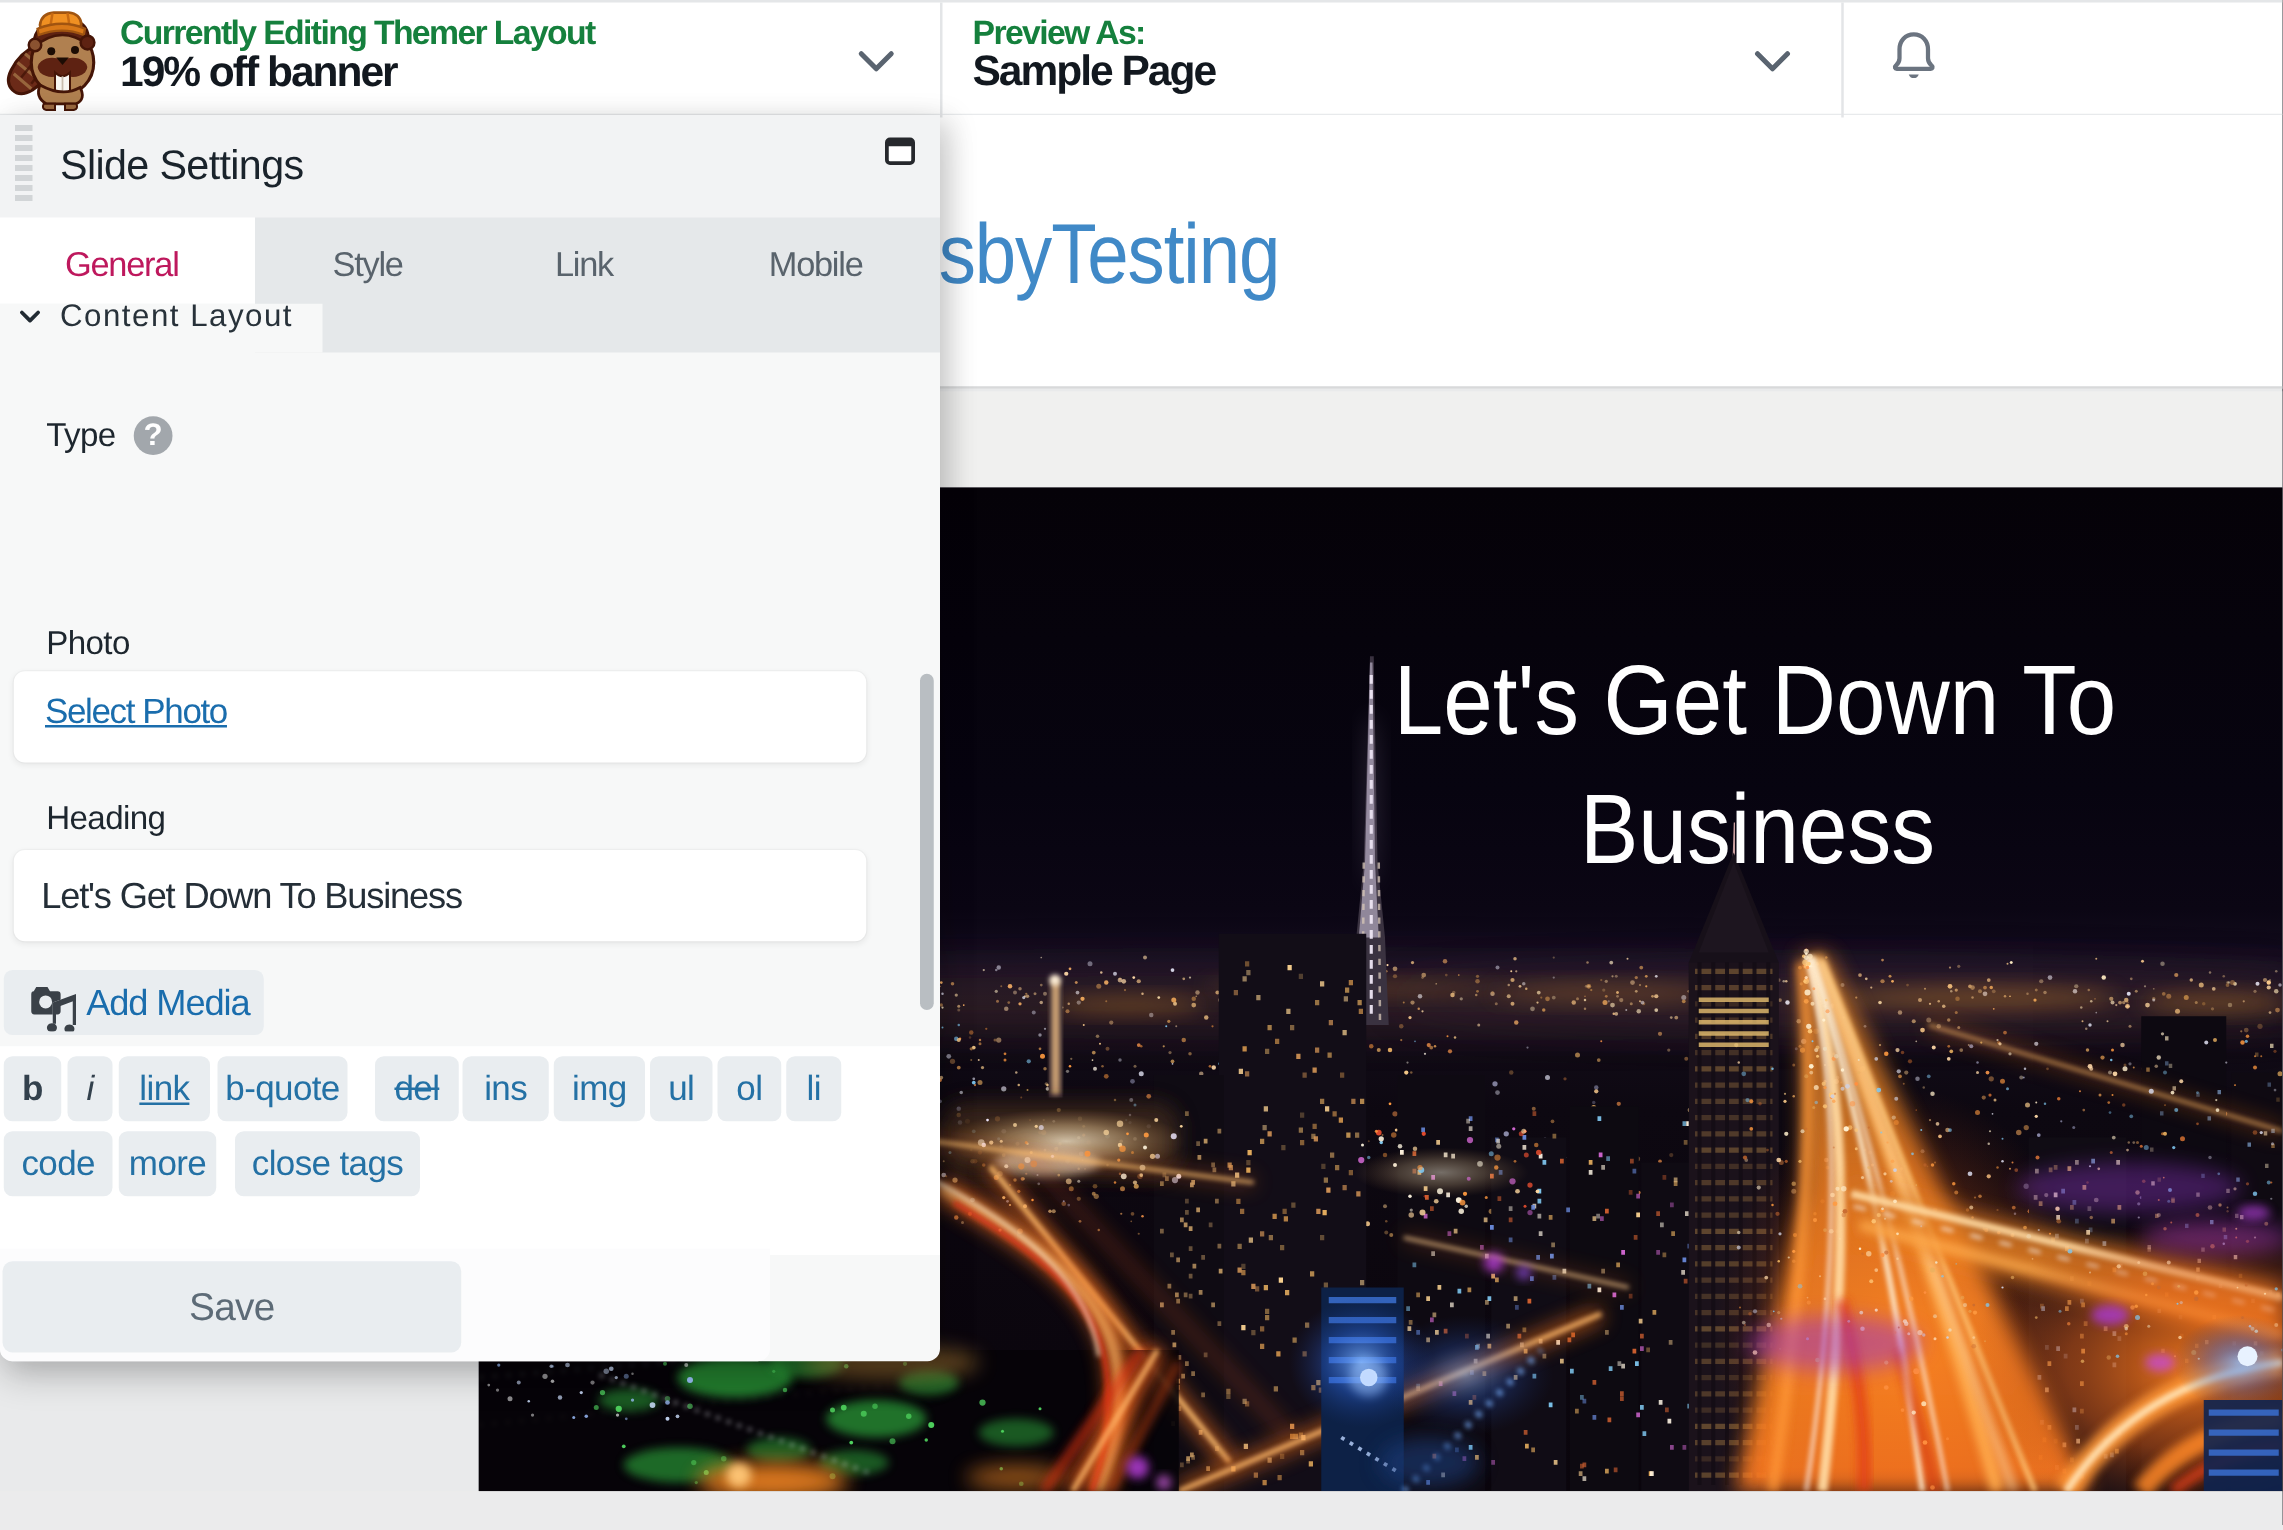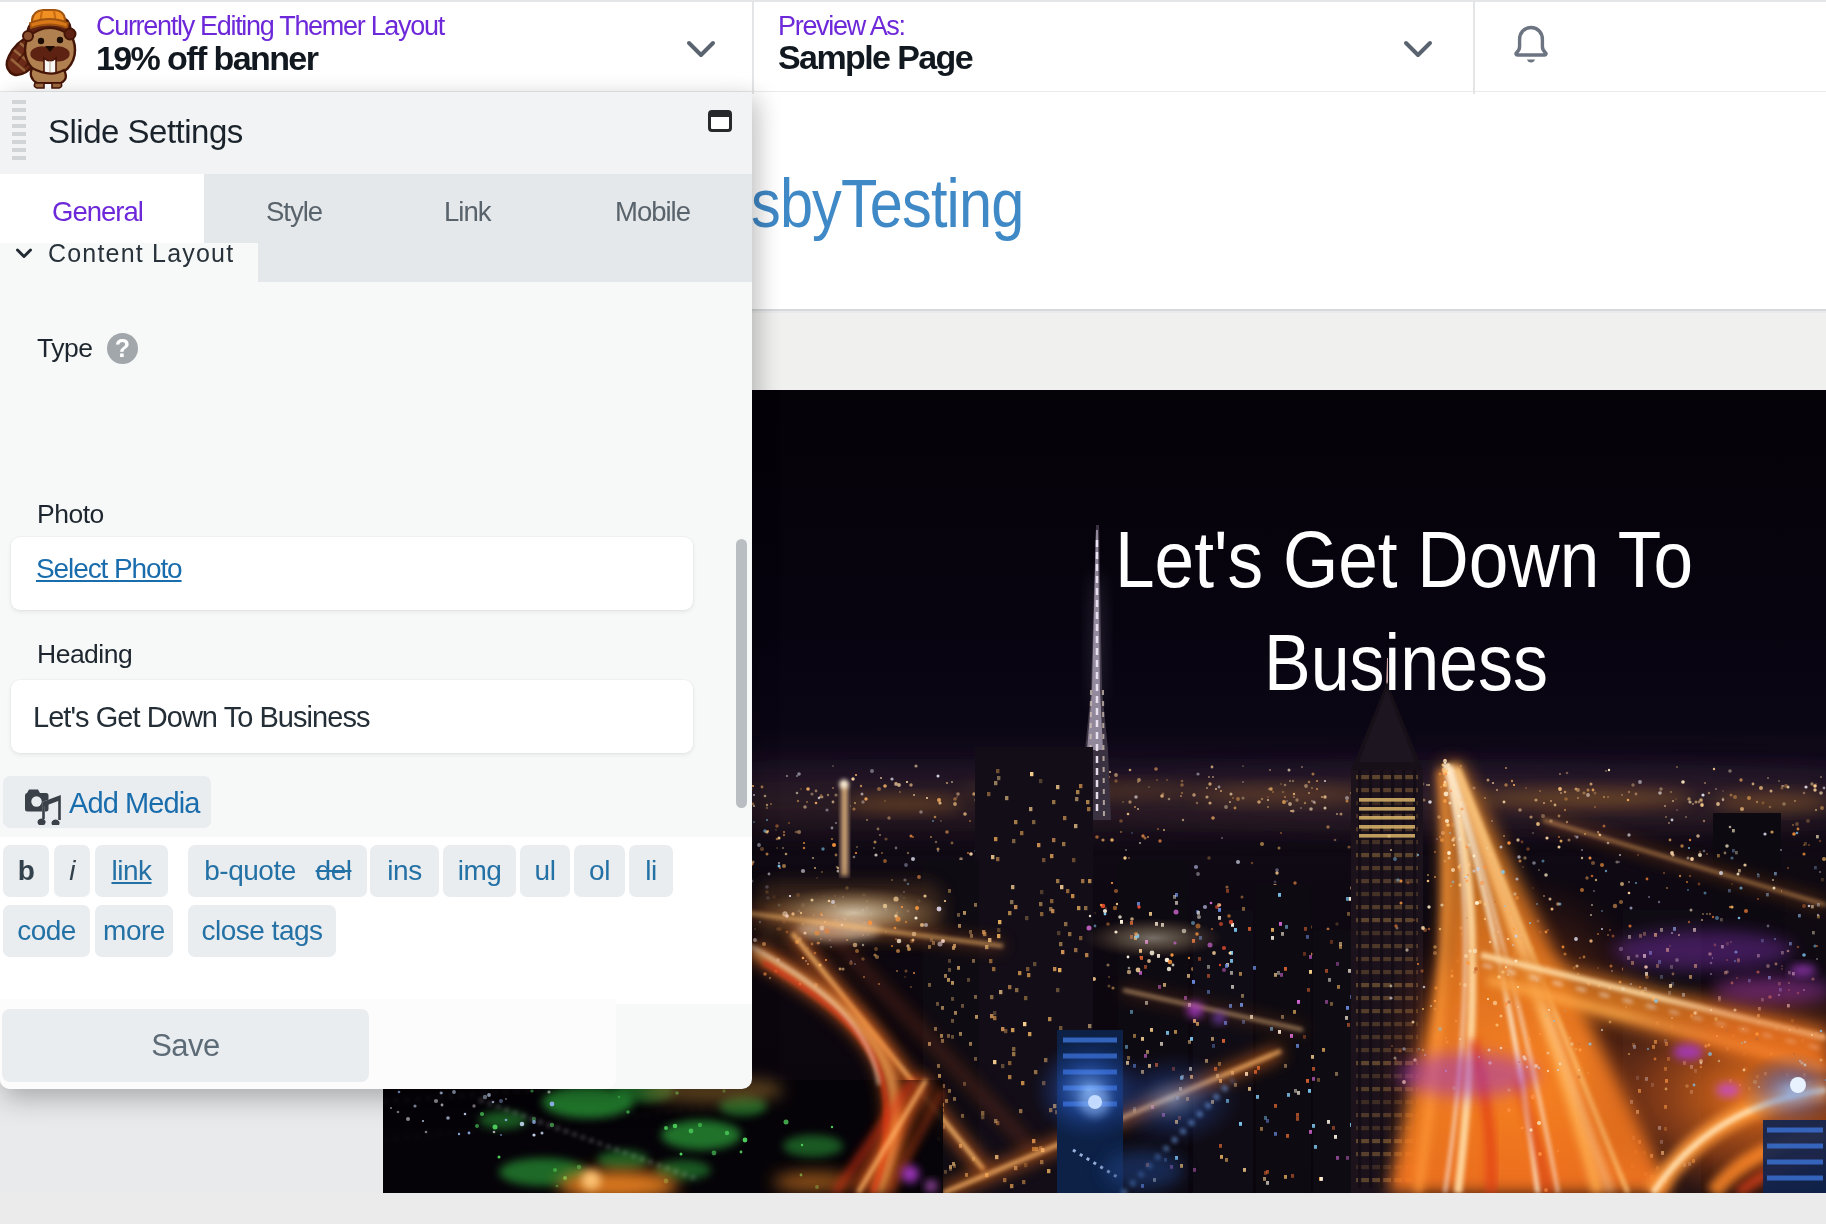--- a/index.html
+++ b/index.html
@@ -2,21 +2,21 @@
 <html><head>
 <meta charset="utf-8">
 <style>
   * { margin:0; padding:0; box-sizing:border-box; }
   html,body { width:1826px; height:1224px; overflow:hidden; font-family:"Liberation Sans", sans-serif; }
   body { position:relative; background:#e9eaeb; }
 
   
   .topbar { position:absolute; left:0; top:0; width:1826px; height:92px; background:#fff; border-top:2px solid #e4e6e8; border-bottom:1px solid #e8eaec; }
   .tb-div { position:absolute; top:0; width:2px; height:92px; background:#e3e5e7; }
-  .tb-label { position:absolute; font-size:27px; font-weight:400; color:#6d28d9; letter-spacing:-1.3px; }
+  .tb-label { position:absolute; font-size:27px; font-weight:700; color:#15803d; letter-spacing:-1.3px; }
   .tb-title { position:absolute; font-size:34px; font-weight:700; color:#12181f; letter-spacing:-1.6px; }
   .chev { position:absolute; width:30px; height:30px; }
   .chev svg { display:block; }
 
   
   .pv-white { position:absolute; left:0; top:92px; width:1826px; height:219px; background:#fff; border-bottom:2px solid #d8d9da; }
   .pv-sitetitle { position:absolute; left:751px; top:169px; font-size:68px; line-height:1; color:#4089c7; letter-spacing:-1px; transform:scaleX(0.875); transform-origin:left top; }
   .pv-gray { position:absolute; left:0; top:313px; width:1826px; height:77px; background:#f0f0ef; }
   .pv-photo { position:absolute; left:383px; top:390px; width:1443px; height:803px; background:#07040e; }
   .pv-bottom { position:absolute; left:0; top:1193px; width:1826px; height:31px; background:#ebebec; }
@@ -26,21 +26,21 @@
   .p-head { position:absolute; left:0; top:0; width:752px; height:85px; background:#f2f3f4; }
   .p-title { position:absolute; left:48px; top:21px; font-size:33px; color:#1a232b; letter-spacing:-0.5px; }
   .p-drag { position:absolute; left:12px; top:8px; width:14px; height:62px;
      background:repeating-linear-gradient(to bottom,#d2d5d7 0 4.5px, #f2f3f4 4.5px 8px); }
   .p-winicon { position:absolute; left:708px; top:18px; width:24px; height:22px; border:3px solid #26282c; border-radius:4px; background:#fff; }
   .p-winicon::before { content:""; position:absolute; left:-1px; top:-1px; width:20px; height:5px; background:#26282c; }
 
   .tab-gray { position:absolute; left:204px; top:82px; width:548px; height:108px; background:#e5e8ea; }
   .tab-white { position:absolute; left:0; top:82px; width:204px; height:69px; background:#fff; }
   .tab-txt { position:absolute; top:104px; font-size:27.5px; color:#59636c; letter-spacing:-1px; }
-  .tab-general { left:52px; color:#6d28d9; }
+  .tab-general { left:52px; color:#be185d; }
   .cl-row { position:absolute; left:0; top:151px; width:258px; height:39px; background:#f7f8f8; }
   .cl-chev { position:absolute; left:15px; top:155px; }
   .cl-text { position:absolute; left:48px; top:147px; font-size:25px; color:#28323a; letter-spacing:1.2px; }
 
   .f-label { position:absolute; font-size:26.5px; color:#1d262e; letter-spacing:-0.5px; }
   .box { position:absolute; left:11px; width:682px; background:#fff; border-radius:9px; box-shadow:0 2px 5px rgba(0,0,0,.07), 0 0 0 1px rgba(0,0,0,.025); }
 
   .help { position:absolute; left:107px; top:241px; width:31px; height:31px; border-radius:50%; background:#a2a7ac; color:#fff; font-size:25px; font-weight:700; text-align:center; line-height:30px; }
 
   .addmedia { position:absolute; left:3px; top:684px; width:208px; height:52px; background:#e9edf0; border-radius:7px; }
@@ -2895,21 +2895,21 @@
         <path d="M21.5 21.5 L37.5 15.5 L37.5 12 L21.5 18 Z" fill="#3a4148"></path>
       </svg>
       <div class="am-txt">Add Media</div>
     </div>
 
     <div class="white-band"></div>
 
     <div class="qt" style="left:3px;  top:753px; width:46px;  line-height:52px; font-weight:700; color:#33414d;">b</div>
     <div class="qt" style="left:54px; top:753px; width:36px;  line-height:52px; font-style:italic; color:#33414d;">i</div>
     <div class="qt" style="left:95px; top:753px; width:73px;  line-height:52px; text-decoration:underline;">link</div>
-    <div class="qt" style="left:188px;top:753px; width:124px; line-height:52px;">b-quote</div>
+    <div class="qt" style="left:174px;top:753px; width:104px; line-height:52px;">b-quote</div>
     <div class="qt" style="left:300px;top:753px; width:67px;  line-height:52px; text-decoration:line-through;">del</div>
     <div class="qt" style="left:370px;top:753px; width:69px;  line-height:52px;">ins</div>
     <div class="qt" style="left:443px;top:753px; width:73px;  line-height:52px;">img</div>
     <div class="qt" style="left:520px;top:753px; width:50px;  line-height:52px;">ul</div>
     <div class="qt" style="left:574px;top:753px; width:51px;  line-height:52px;">ol</div>
     <div class="qt" style="left:629px;top:753px; width:44px;  line-height:52px;">li</div>
 
     <div class="qt" style="left:3px;  top:813px; width:87px;  line-height:52px;">code</div>
     <div class="qt" style="left:95px; top:813px; width:78px;  line-height:52px;">more</div>
     <div class="qt" style="left:188px;top:813px; width:148px; line-height:52px;">close tags</div>

